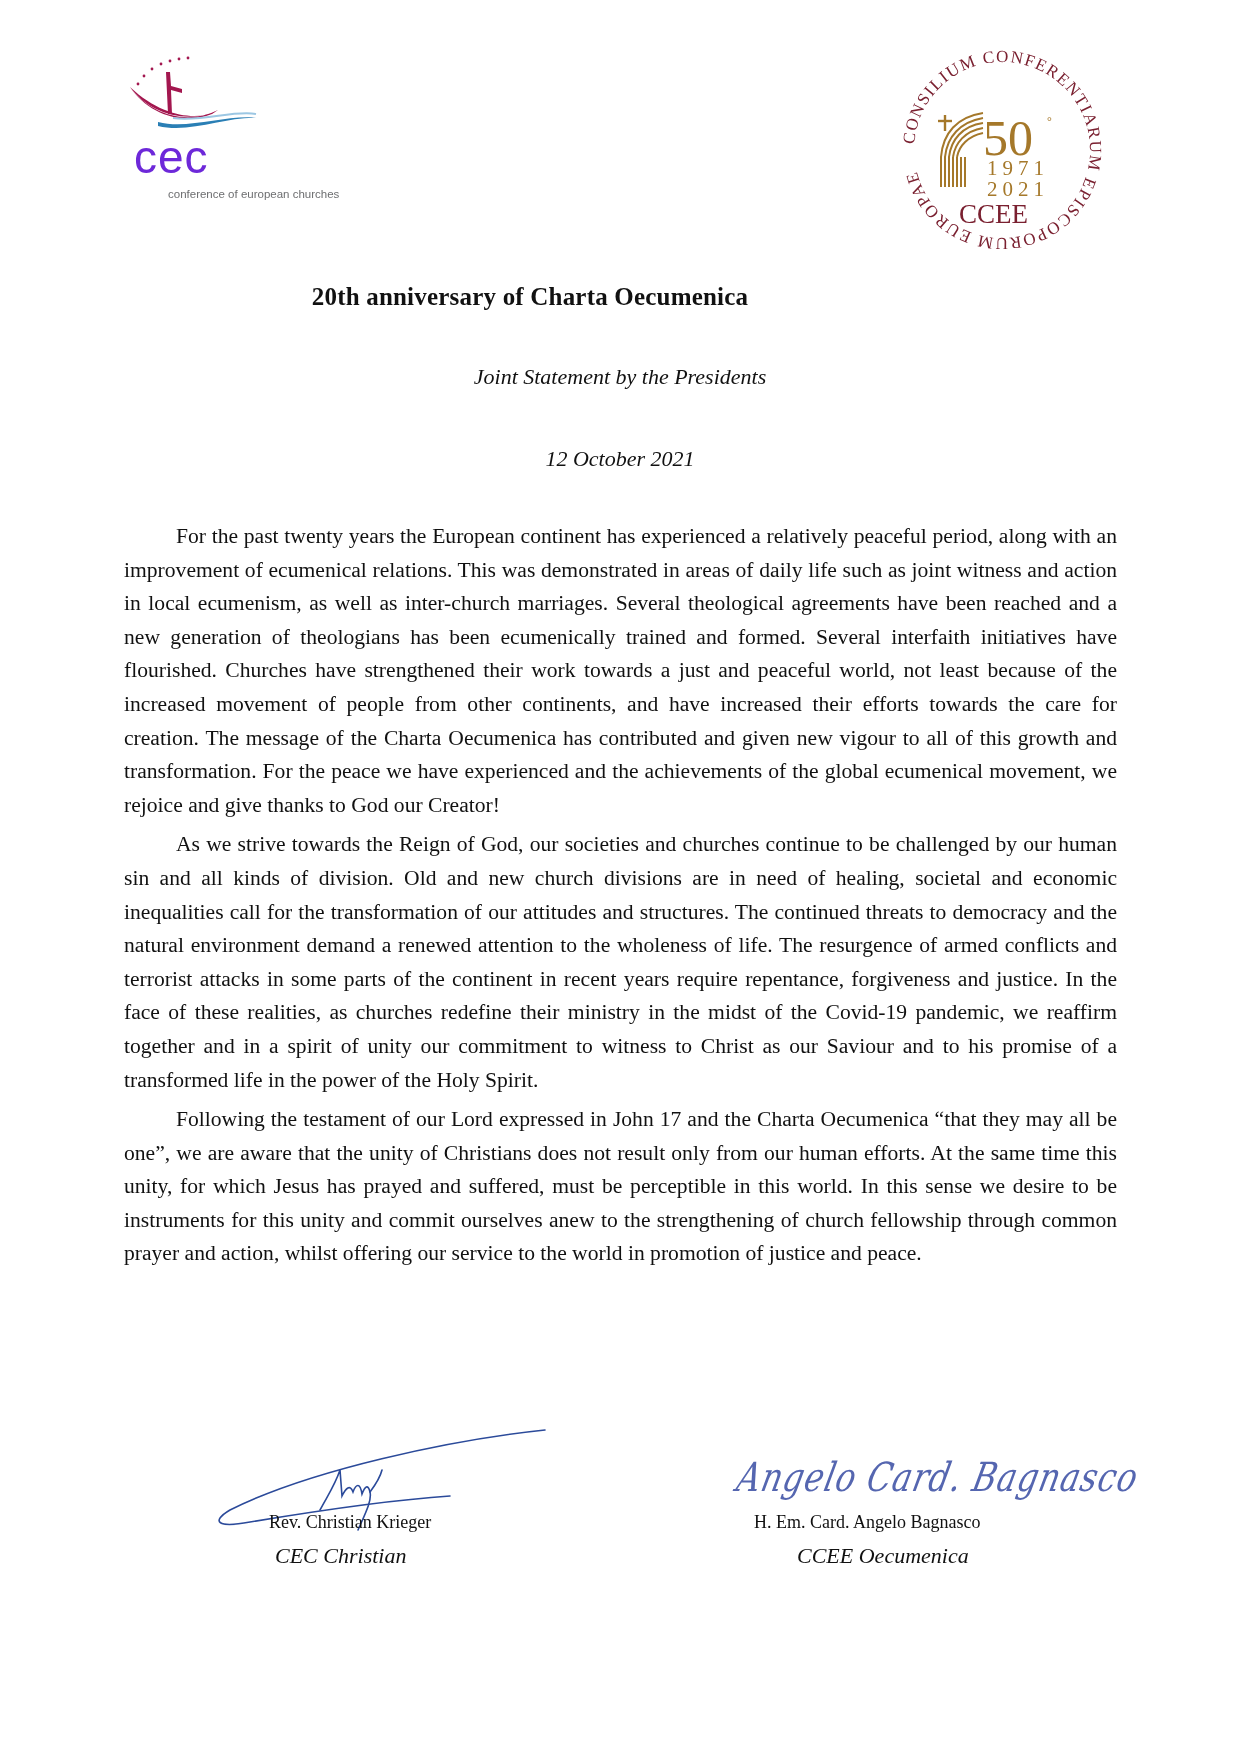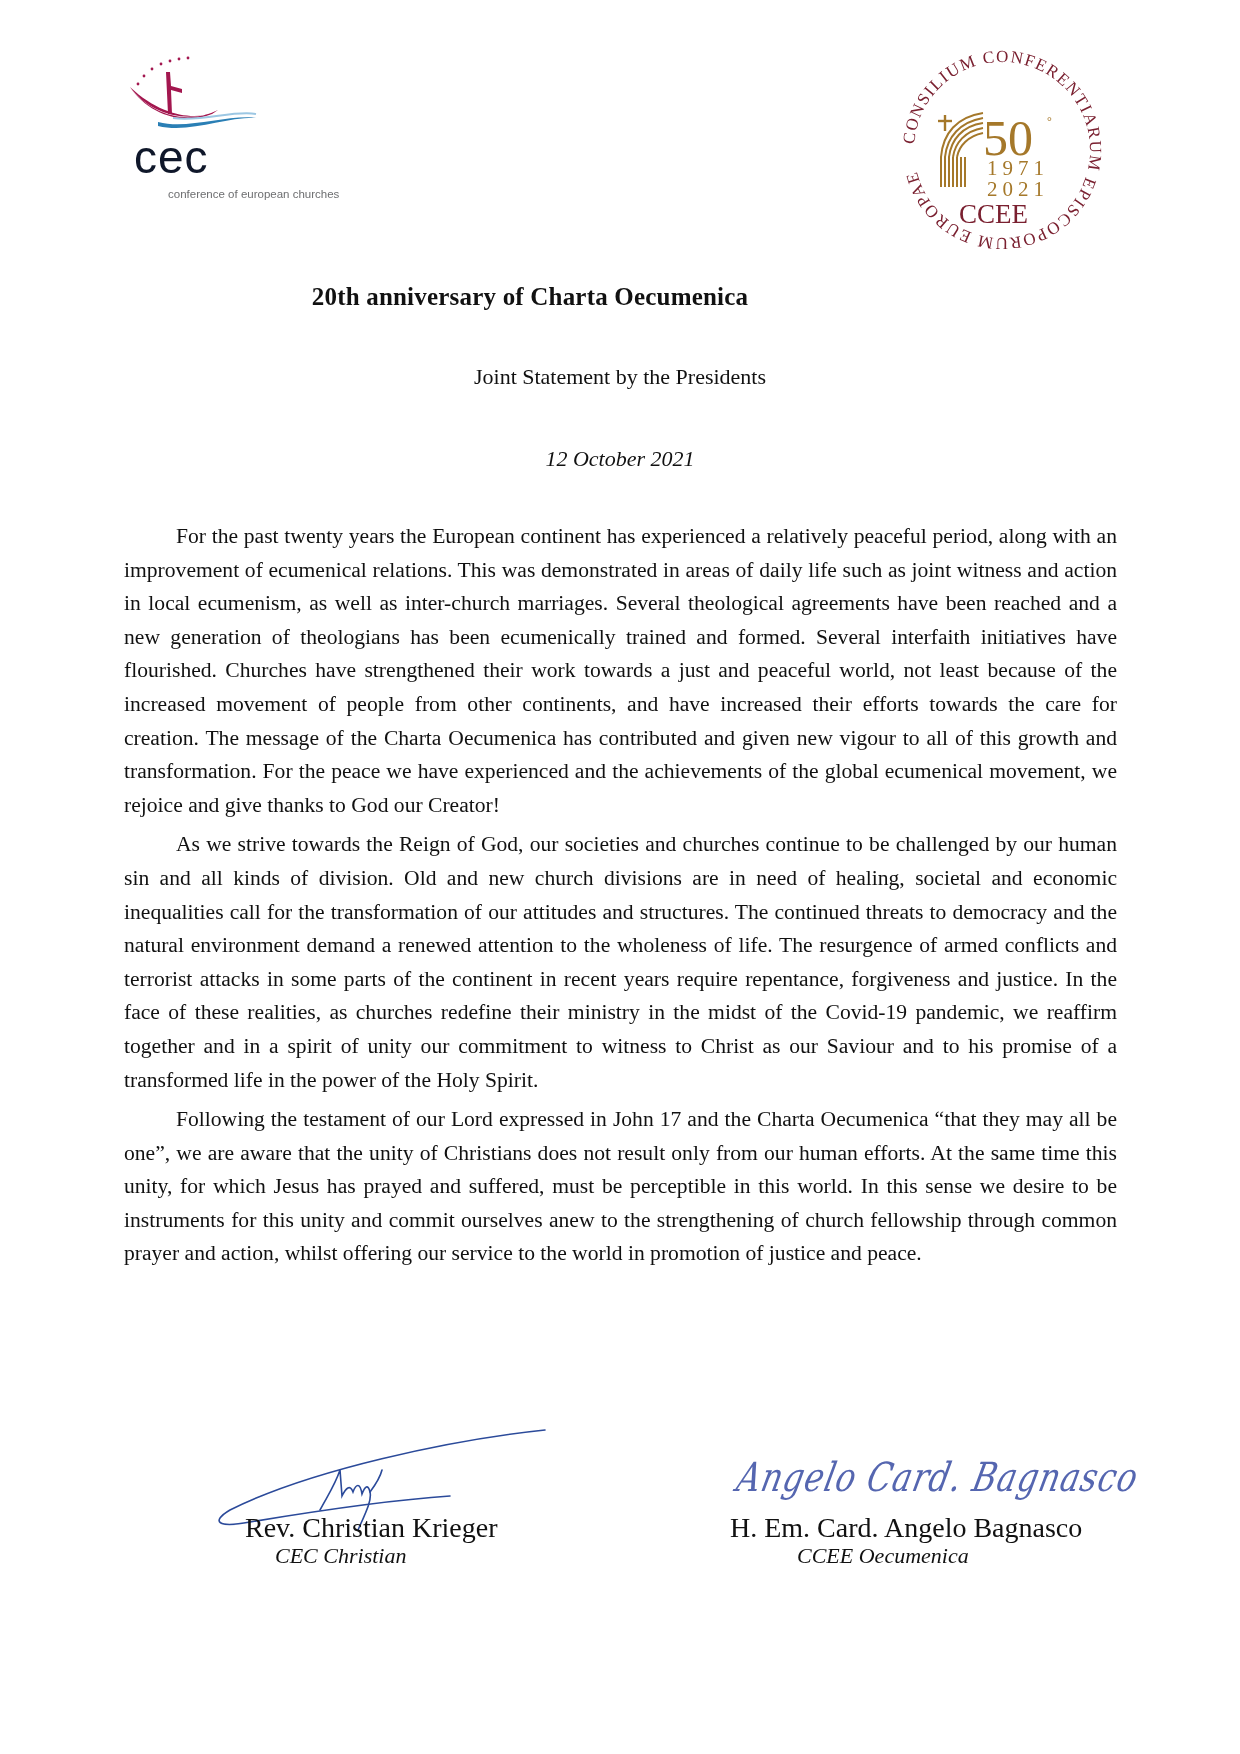--- a/index.html
+++ b/index.html
@@ -1,38 +1,38 @@
 <!DOCTYPE html>
 <html><head>
 <meta charset="utf-8">
 <style>
   html, body { margin: 0; padding: 0; background: #ffffff; }
   body { width: 1240px; height: 1754px; position: relative; overflow: hidden;
          font-family: "Liberation Serif", "DejaVu Serif", serif; color: #111; }
   .logo-cec { position: absolute; left: 128px; top: 52px; width: 230px; height: 150px; }
   .logo-cec .cec-word { position: absolute; left: 6px; top: 82px; font-family: "Liberation Sans", "DejaVu Sans", sans-serif;
-        font-size: 46px; color: #0f172a; letter-spacing: 1px; line-height: 1; }
+        font-size: 46px; color: #6d28d9; letter-spacing: 1px; line-height: 1; }
   .logo-cec .cec-sub { position: absolute; left: 40px; top: 136px; font-family: "Liberation Sans", "DejaVu Sans", sans-serif;
         font-size: 11.5px; color: #6d6e70; white-space: nowrap; }
   .logo-cec svg.boat { position: absolute; left: 0; top: 0; }
   .logo-ccee { position: absolute; left: 897px; top: 45px; width: 210px; height: 210px; }
   .title { position: absolute; left: 0; width: 1060px; top: 283px; text-align: center;
            font-weight: bold; font-size: 25px; letter-spacing: 0.2px; }
   .subtitle { position: absolute; left: 0; width: 1240px; top: 360px; text-align: center;
-           font-size: 22px; line-height: 34px; }
+           font-style: italic; font-size: 22px; line-height: 34px; }
   .date { position: absolute; left: 0; width: 1240px; top: 446px; text-align: center;
            font-style: italic; font-size: 22px; }
   .body { position: absolute; left: 118px; width: 1005px; top: 514px; font-size: 21.6px;
           line-height: 33.6px; text-align: justify; }
   .body p { margin: 6px; text-indent: 52px; }
   .sig-block { position: absolute; top: 1400px; width: 420px; height: 180px; }
   .sig-left { left: 190px; }
   .sig-right { left: 680px; }
   .sig-block svg { position: absolute; left: 0; top: 0; }
-  .sig-name { position: absolute; font-size: 28px; white-space: nowrap; }
+  .sig-name { position: absolute; font-size: 18px; white-space: nowrap; margin-left: 24px; }
   .sig-role { position: absolute; font-size: 22px; font-style: italic; white-space: nowrap; }
   .sig-left .sig-name { left: 55px; top: 112px; }
   .sig-left .sig-role { left: 85px; top: 143px; }
   .sig-right .sig-name { left: 50px; top: 112px; }
   .sig-right .sig-role { left: 117px; top: 143px; }
 </style>
 </head>
 <body>
 
 <div class="logo-cec">

